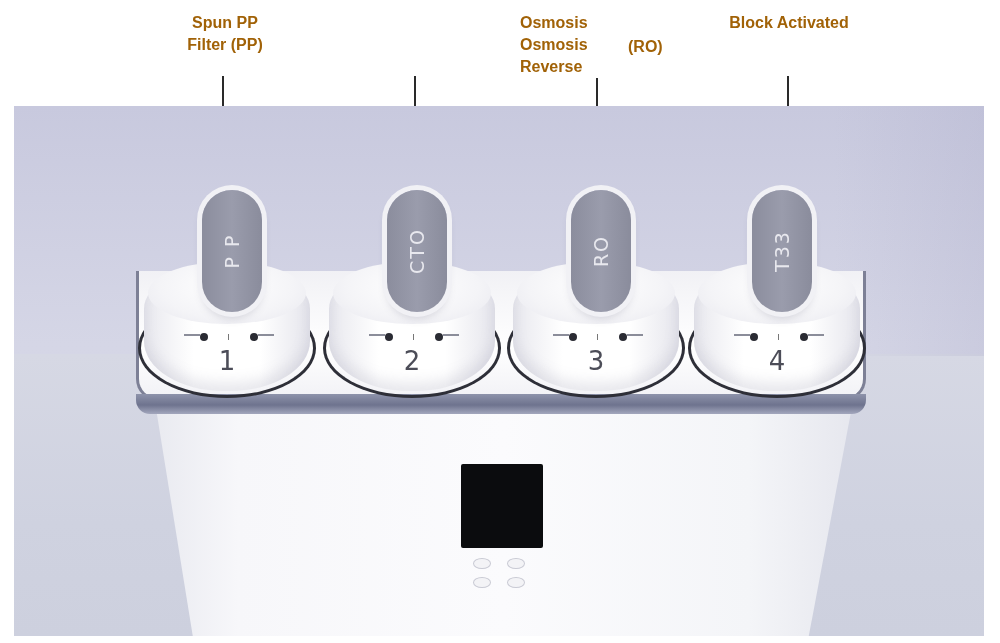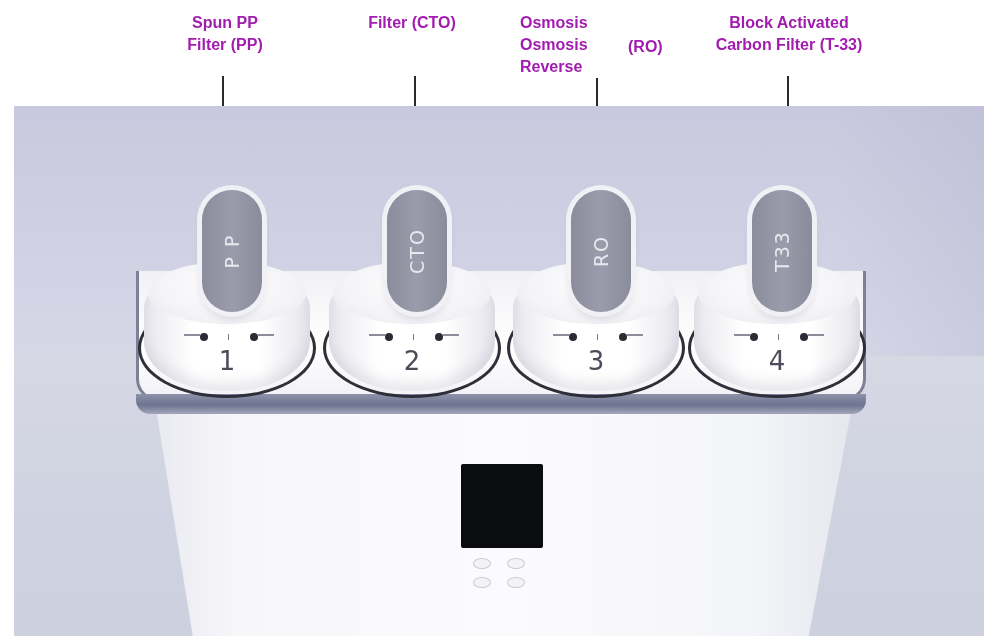--- a/index.html
+++ b/index.html
@@ -5,21 +5,21 @@
   * { box-sizing: border-box; margin: 0; padding: 0; }
   html, body { width: 1000px; height: 643px; background: #ffffff; overflow: hidden; }
   body { position: relative; font-family: "Liberation Sans", "DejaVu Sans", sans-serif; }
 
   
   .label {
     position: absolute;
     font-weight: bold;
     font-size: 16px;
     line-height: 22px;
-    color: #a21caf;
+    color: #a16207;
     text-align: center;
     white-space: nowrap;
   }
   .label .line { display: block; }
   .leader {
     position: absolute;
     width: 2px;
     background: #2a2a2a;
   }
 
@@ -149,35 +149,33 @@
 </head>
 <body>
 
 <div class="label" style="left:170px; top:12px; width:110px;">
   <span class="line">Spun PP</span>
   <span class="line">Filter (PP)</span>
 </div>
 <div class="leader" style="left:222px; top:76px; height:120px;"></div>
 
 <div class="label" style="left:352px; top:12px; width:120px;">
-  <span class="line">Filter (CTO)</span>
 </div>
 <div class="leader" style="left:414px; top:76px; height:120px;"></div>
 
 <div class="label" style="left:520px; top:12px; text-align:left;">
   <span class="line">Osmosis</span>
   <span class="line">Osmosis</span>
   <span class="line">Reverse</span>
 </div>
 <div class="label" style="left:628px; top:36px;">(RO)</div>
 <div class="leader" style="left:596px; top:78px; height:118px;"></div>
 
 <div class="label" style="left:697px; top:12px; width:184px;">
   <span class="line">Block Activated</span>
-  <span class="line">Carbon Filter (T-33)</span>
 </div>
 <div class="leader" style="left:787px; top:76px; height:120px;"></div>
 
 <div class="photo">
   <div class="floor"></div>
   <div class="wallshade"></div>
 
   <div class="body"></div>
   <div class="tray-back"></div>
   <div class="tray"></div>

